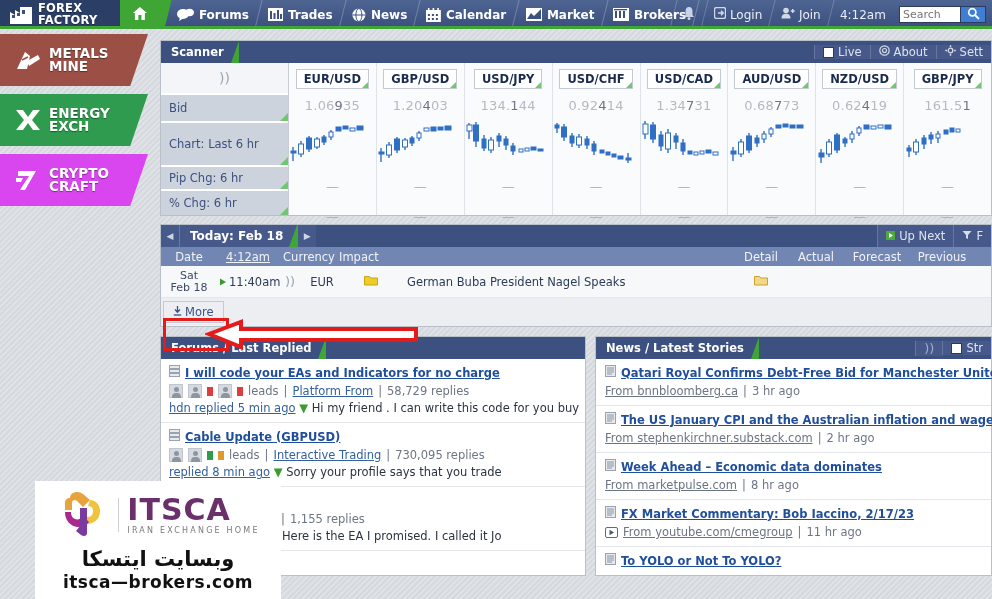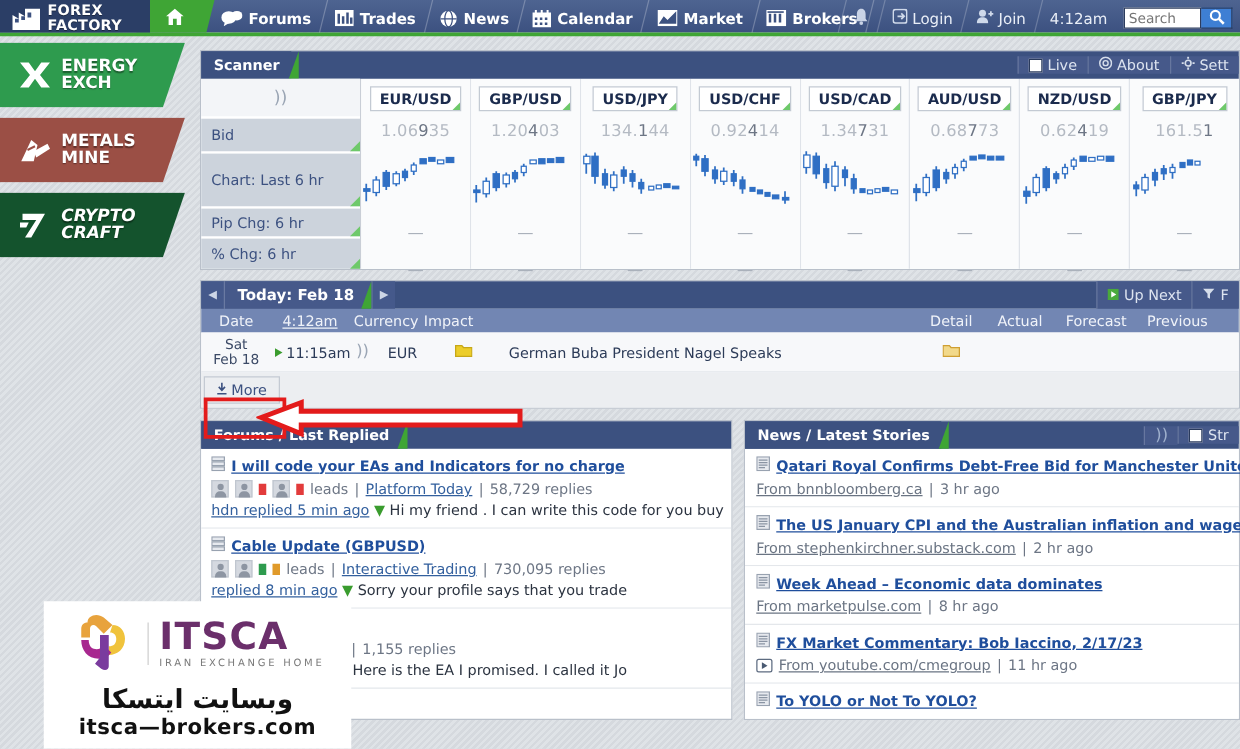--- a/index.html
+++ b/index.html
@@ -93,21 +93,21 @@
   .site-badge {
     position: relative; width: 148px; height: 52px; margin-bottom: 8px;
     display: flex; align-items: center; gap: 7px; padding-left: 14px;
     color: #fff; font-weight: bold; font-size: 13.5px; line-height: 13px;
     clip-path: polygon(0 0, 100% 0, 88% 100%, 0 100%);
     text-shadow: 0 1px 1px rgba(0,0,0,.4);
   }
   .site-badge .bl { display:block; }
   .b-metals { background: #9b4f45; }
   .b-energy { background: #2e9b4e; }
-  .b-crypto { background: #14532d; font-style: italic; }
+  .b-crypto { background: #d946ef; }
   .badge-ico { flex: none; width: 28px; height: 26px; }
 
   
   .content { position: absolute; left: 160px; top: 40px; width: 832px; border-radius: 31px; }
 
   .panel { background: #fff; border: 1px solid #b9c0ca; }
   .panel-head {
     height: 22px; background: #3c5180; display: flex; align-items: center;
     position: relative;
   }
@@ -382,42 +382,42 @@
               <circle cx="5.3" cy="5.3" r="3.6" fill="none" stroke="#fff" stroke-width="1.7"></circle>
               <line x1="8.1" y1="8.1" x2="12" y2="12" stroke="#fff" stroke-width="2"></line>
             </svg>
         </span>
       </span>
     </div>
   </div>
 </div>
 
 <div class="sidebar">
-  <div class="site-badge b-energy">
-    <span class="badge-ico">
-      <svg width="28" height="26" viewBox="0 0 28 26">
-          <path d="M2 3 L9 3 L14 10 L19 3 L26 3 L18 13 L26 23 L19 23 L14 16 L9 23 L2 23 L10 13 Z" fill="#fff"></path>
-        </svg>
-    </span>
-    <span>
-      <span class="bl">ENERGY</span>
-      <span class="bl">EXCH</span>
-    </span>
-  </div>
   <div class="site-badge b-metals">
     <span class="badge-ico">
       <svg width="28" height="26" viewBox="0 0 28 26">
           <path d="M3 22 L11 5 L16 9 L13 22 Z" fill="#fff"></path>
           <path d="M13 14 L24 8 L26 12 L15 19 Z" fill="#fff"></path>
           <path d="M8 13 L14 10" stroke="#9b4f45" stroke-width="1.6"></path>
         </svg>
     </span>
     <span>
       <span class="bl">METALS</span>
       <span class="bl">MINE</span>
+    </span>
+  </div>
+  <div class="site-badge b-energy">
+    <span class="badge-ico">
+      <svg width="28" height="26" viewBox="0 0 28 26">
+          <path d="M2 3 L9 3 L14 10 L19 3 L26 3 L18 13 L26 23 L19 23 L14 16 L9 23 L2 23 L10 13 Z" fill="#fff"></path>
+        </svg>
+    </span>
+    <span>
+      <span class="bl">ENERGY</span>
+      <span class="bl">EXCH</span>
     </span>
   </div>
   <div class="site-badge b-crypto">
     <span class="badge-ico">
       <svg width="28" height="26" viewBox="0 0 28 26">
           <path d="M4 4 L22 4 L11 23 L6 23 L15 9 L4 9 Z" fill="#fff"></path>
           <path d="M2 11 L9 11 L7 15 L2 15 Z" fill="#fff"></path>
         </svg>
     </span>
     <span>
@@ -798,21 +798,21 @@
       <div class="cal-date">
         <div>Sat</div>
         <div>Feb 18</div>
       </div>
       <div style="width:62px;display:flex;align-items:center;gap:2px;padding-left:2px">
         <span>
           <svg width="8" height="8" viewBox="0 0 8 8">
               <path d="M1 0.5 L7 4 L1 7.5 Z" fill="#3a9c2e"></path>
             </svg>
         </span>
-        <span>11:15am</span>
+        <span>11:40am</span>
       </div>
       <div style="width:22px;text-align:center;color:#9aa5b4;font-size:13px">))</div>
       <div style="width:42px;text-align:center">EUR</div>
       <div style="width:56px;display:flex;justify-content:center">
         <span>
           <svg width="14" height="11" viewBox="0 0 14 11">
               <path d="M0.5 1.5 L5.5 1.5 L6.8 3 L13.5 3 L13.5 10 L0.5 10 Z" fill="#eccd2a" stroke="#c6a718" stroke-width="1"></path>
             </svg>
         </span>
       </div>
@@ -865,21 +865,21 @@
           <span>I will code your EAs and Indicators for no charge</span>
         </div>
         <div class="fmeta">
           <span class="av"></span>
           <span class="av"></span>
             <span class="flag"></span>
           <span class="av"></span>
             <span class="flag"></span>
           <span>leads</span>
           <span>|</span>
-          <a href="#">Platform Today</a>
+          <a href="#">Platform From</a>
           <span>|</span>
           <span>58,729 replies</span>
         </div>
         <div class="fprev">
           <a href="#">hdn replied 5 min ago</a>
           <span style="color:#3a9c2e">▼</span>
           <span>Hi my friend . I can write this code for you buy</span>
         </div>
       </div>
 

